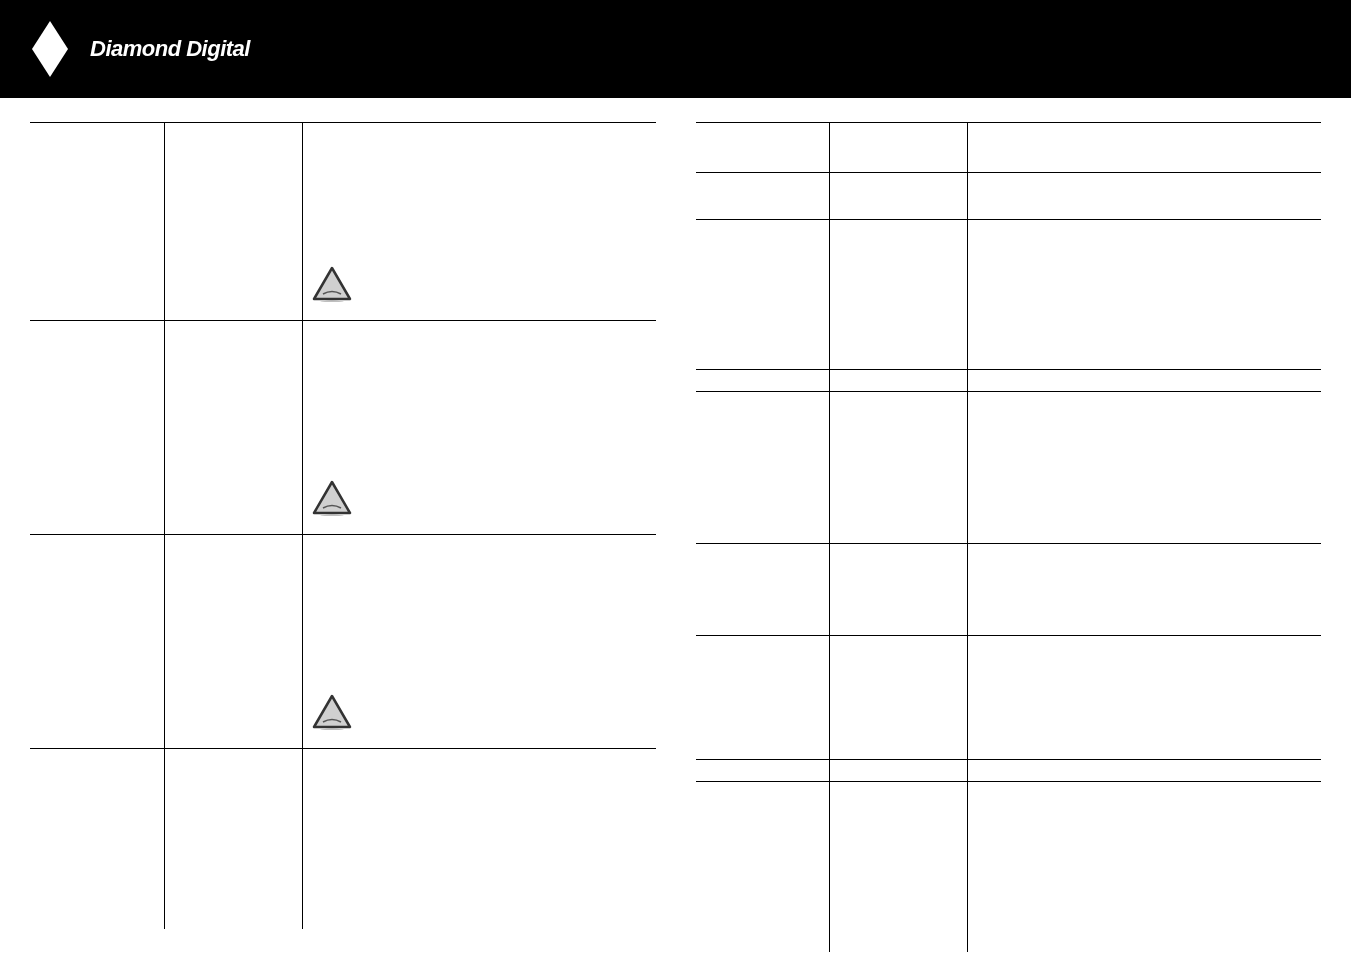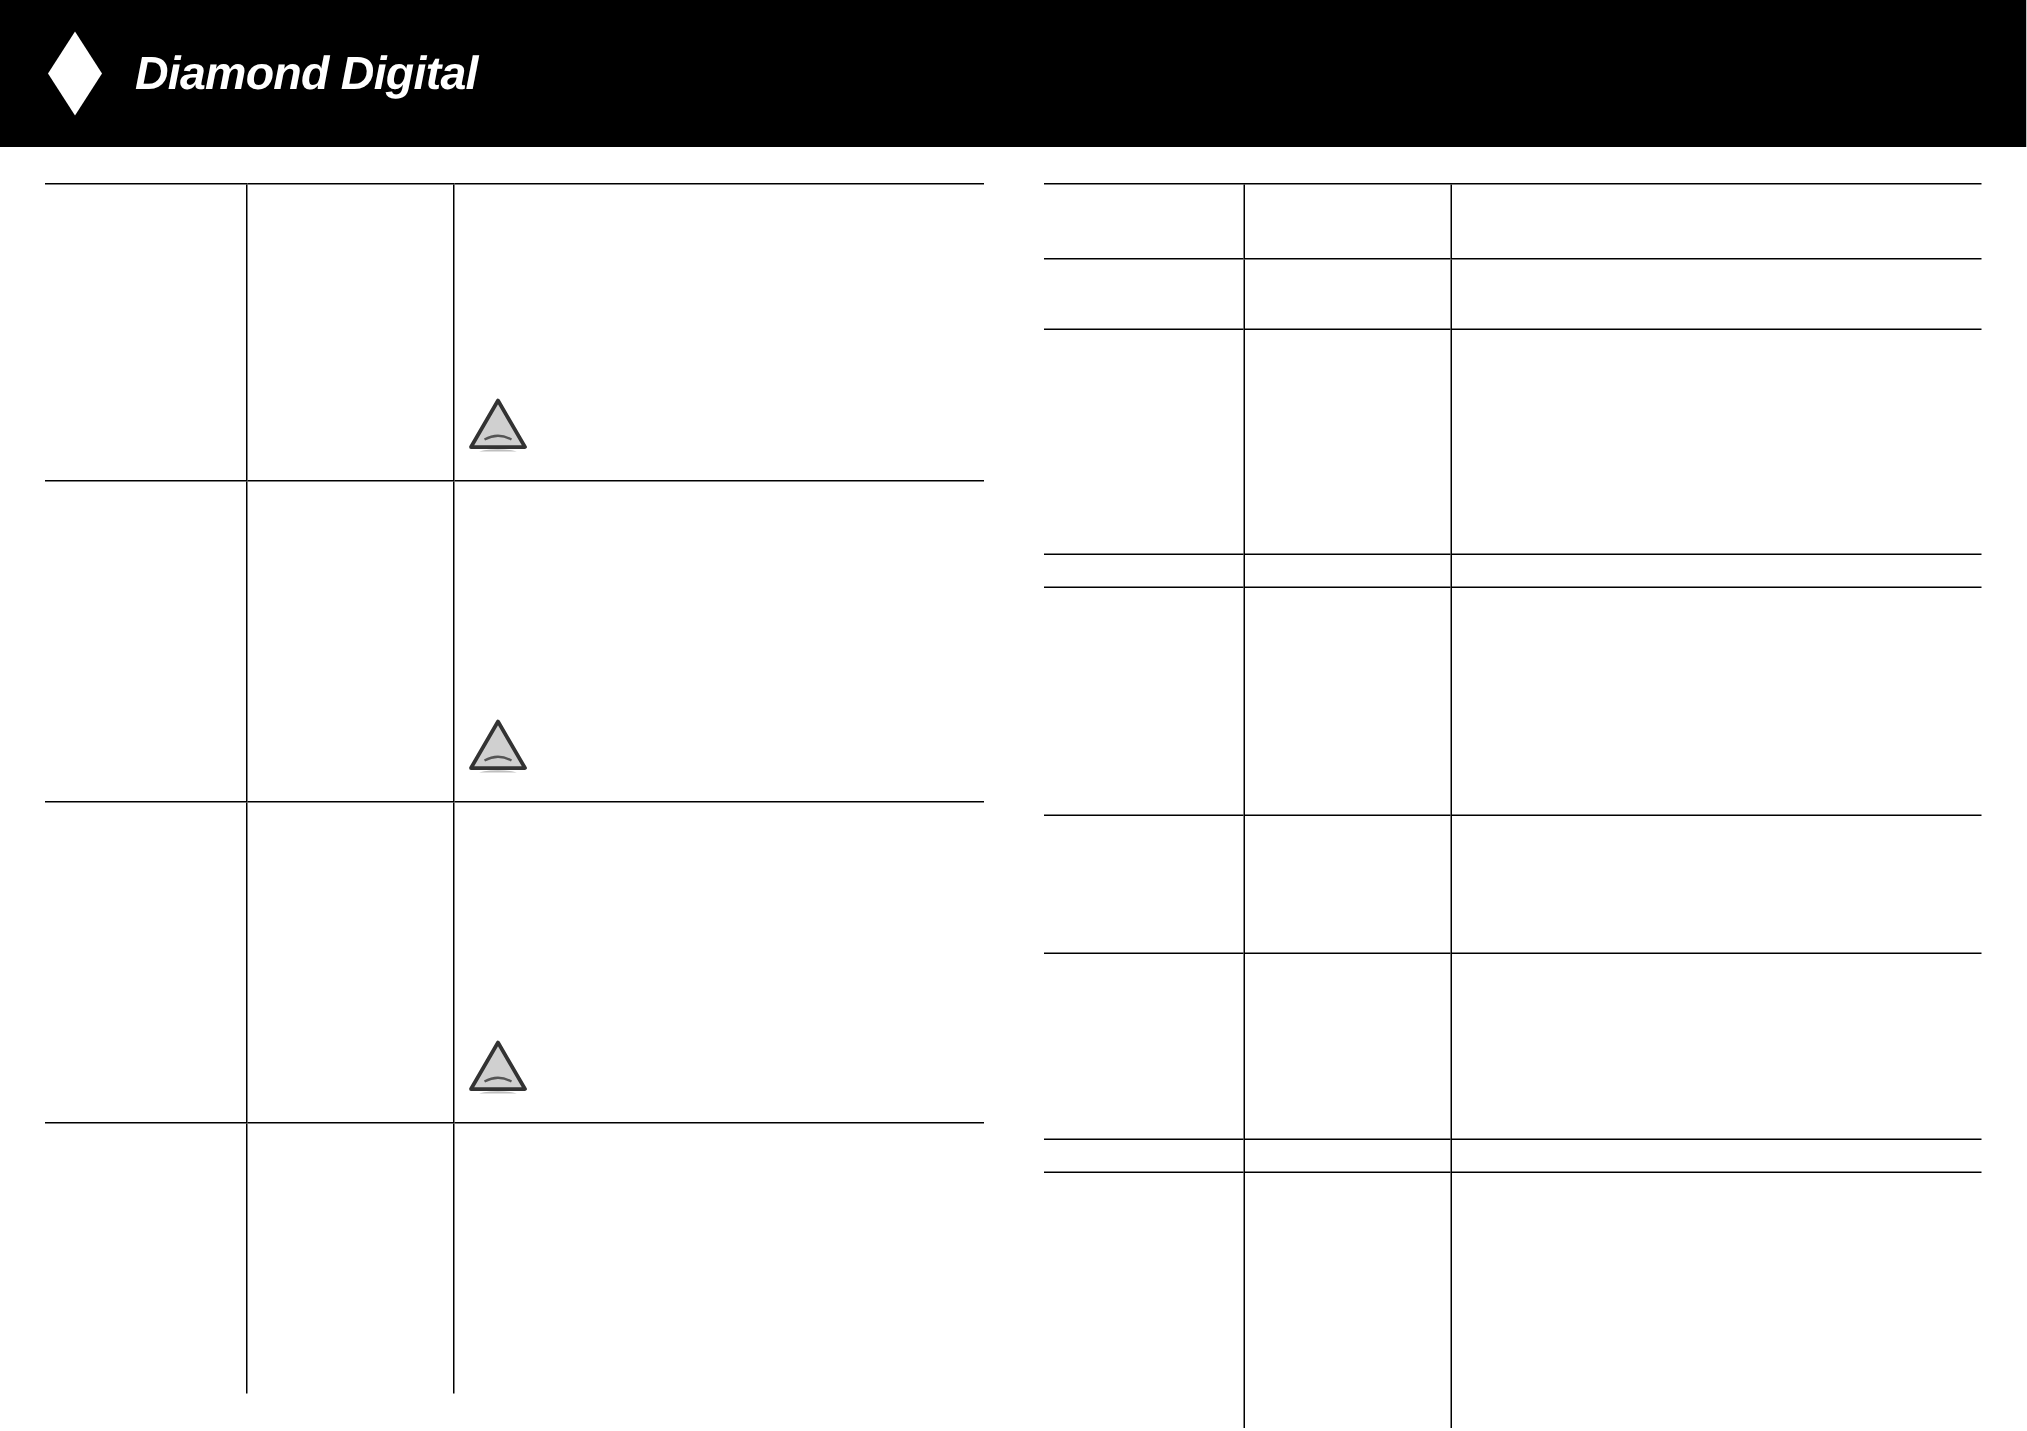--- a/index.html
+++ b/index.html
@@ -21,21 +21,21 @@
       width: 44px;
       height: 60px;
       margin-right: 18px;
       display: flex;
       align-items: center;
       justify-content: center;
     }
     .diamond-icon svg { display: block; }
     .header-title {
       color: #fff;
-      font-size: 31px;
+      font-size: 22px;
       font-weight: bold;
       font-style: italic;
       letter-spacing: -0.5px;
     }
     .content {
       display: flex;
       gap: 40px;
       padding: 24px 30px 0 30px;
     }
     .column {

